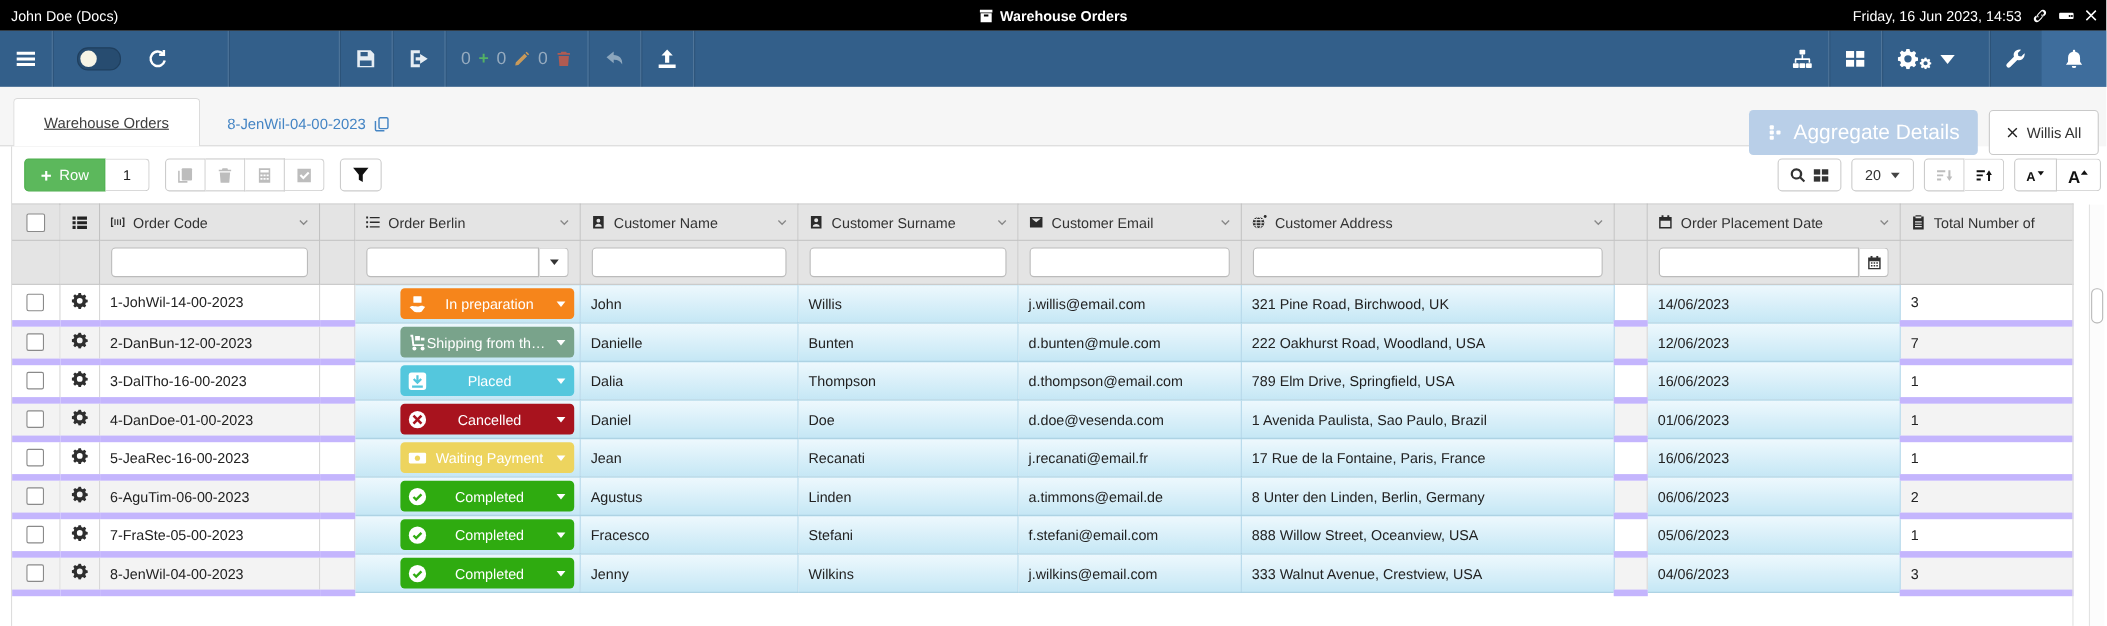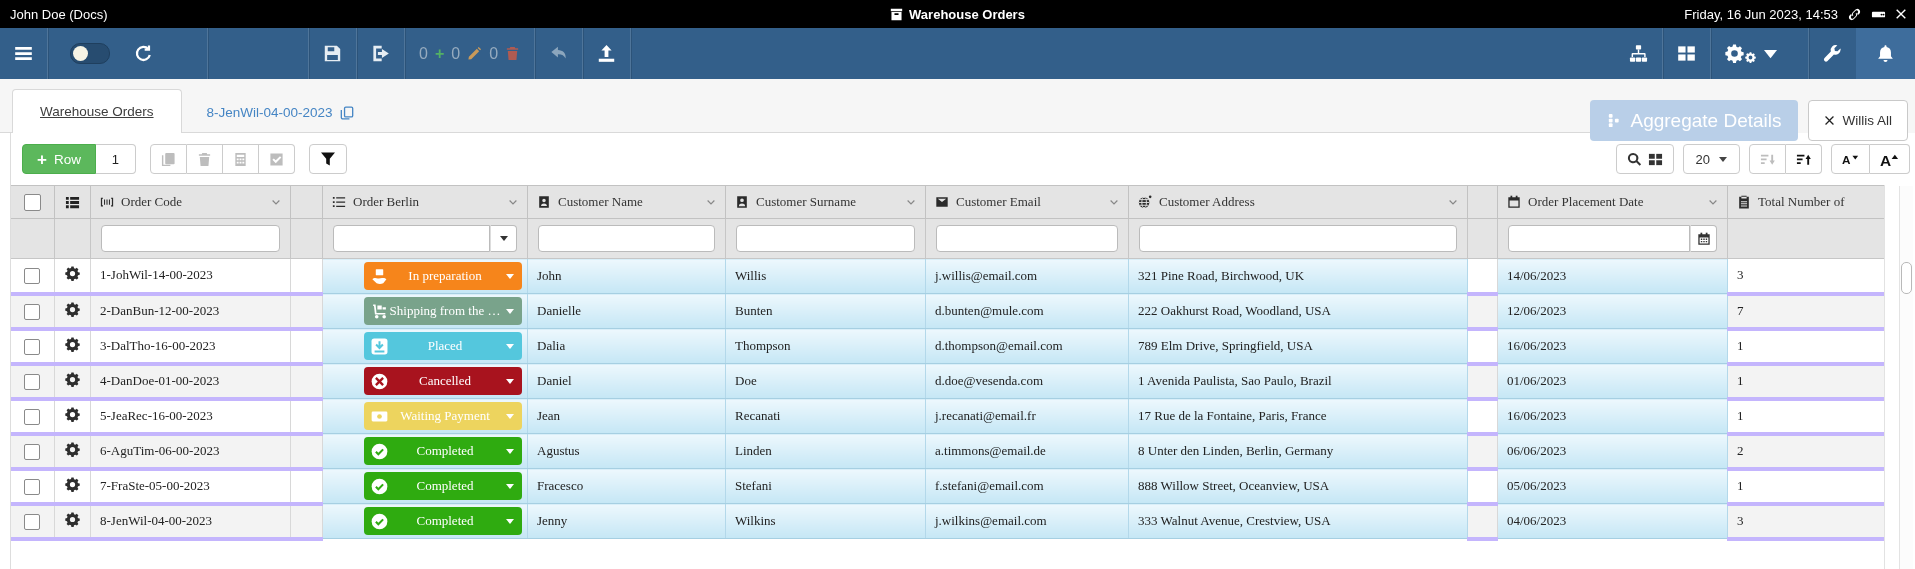--- a/index.html
+++ b/index.html
@@ -73,37 +73,37 @@
   .rowcount{width:40px;justify-content:center;color:#222;}
   .ml14{margin-left:14px;}
   .gtb-right{position:absolute;right:-26px;top:11px;display:flex;gap:9px;}
   .srch .ic{width:15px;height:15px;}
   .srch .ic+.ic{margin-left:6px;}
   .psize{gap:9px;padding:0 12px;}
   .tri-dn{width:0;height:0;border-left:4px solid transparent;border-right:4px solid transparent;border-top:5px solid #444;}
   .fontA{font-weight:bold;}
 
   
-  table.grid{table-layout:fixed;border-collapse:collapse;width:1874px;font-size:13px;font-family:Liberation Serif, serif;}
+  table.grid{table-layout:fixed;border-collapse:collapse;width:1874px;font-size:13px;}
   .grid th,.grid td{padding:0;overflow:hidden;white-space:nowrap;box-sizing:border-box;}
   .grid thead .hrow th{height:33px;background:#E4E4E4;border:1px solid #c2c2c2;border-left:none;font-weight:normal;color:#333;text-align:left;}
   .grid thead .hrow th:first-child{border-left:1px solid #c2c2c2;}
   .hcell{display:flex;align-items:center;gap:7px;padding:0 6px 0 9px;}
   .hcell .hic{width:14px;height:14px;color:#2b2b2b;flex:none;}
   .hcell .lbl{flex:1;overflow:hidden;text-overflow:ellipsis;}
   .hcell .chev{width:12px;height:12px;color:#888;flex:none;margin-right:2px;}
   .grid thead .frow th{height:40px;background:#E4E4E4;border:1px solid #c6c6c6;border-top:none;border-left:none;}
   .grid thead .frow th:first-child{border-left:1px solid #c6c6c6;}
   .fwrap{display:flex;margin:0 10px;}
   .fwrap input{flex:1;min-width:0;height:27px;border:1px solid #bbb;border-radius:4px;padding:0 6px;font-size:13px;font-family:inherit;outline:none;box-sizing:border-box;}
   .fwrap.with-btn input{border-radius:4px 0 0 4px;}
   .fbtn{width:27px;height:27px;background:#fff;border:1px solid #bbb;border-left:1px solid #ddd;border-radius:0 4px 4px 0;display:flex;align-items:center;justify-content:center;box-sizing:border-box;cursor:pointer;}
   .fbtn .ic{width:14px;height:14px;color:#333;}
   .grid td{height:35px;color:#222;}
-  td.st{background:#fff;border-right:1px solid #d8d8d8;border-bottom:4px solid #c4b5fd;padding-left:9px;}
+  td.st{background:#fff;border-right:1px solid #d8d8d8;border-bottom:6px solid #c4b5fd;padding-left:9px;}
   tr:nth-child(even) td.st{background:#F3F3F3;}
   td.bl{background:linear-gradient(#EDF8FD,#C5E7F5);border-right:1px solid #b3d8ea;border-bottom:1px solid #a6cfe2;padding-left:9px;}
   td.td-sel,td.td-gear{text-align:center;padding-left:0;}
   .cb{display:inline-block;width:14px;height:14px;border:1px solid #8a8a8a;border-radius:2px;background:#fff;vertical-align:middle;}
   .gear-row{width:15px;height:15px;color:#2e2e2e;margin:0 auto;}
   td.td-status{padding:0 5px;}
   .badge{position:relative;height:28px;border-radius:4px;display:flex;align-items:center;color:#fff;cursor:pointer;margin-left:36px;}
   .badge .bic{width:17px;height:17px;margin-left:7px;flex:none;color:var(--bc);}
   .badge .blb{flex:1;text-align:center;padding-right:4px;overflow:hidden;text-overflow:ellipsis;}
   .badge .bcar{width:0;height:0;border-left:4.5px solid transparent;border-right:4.5px solid transparent;border-top:5.5px solid #fff;margin-right:8px;flex:none;}

